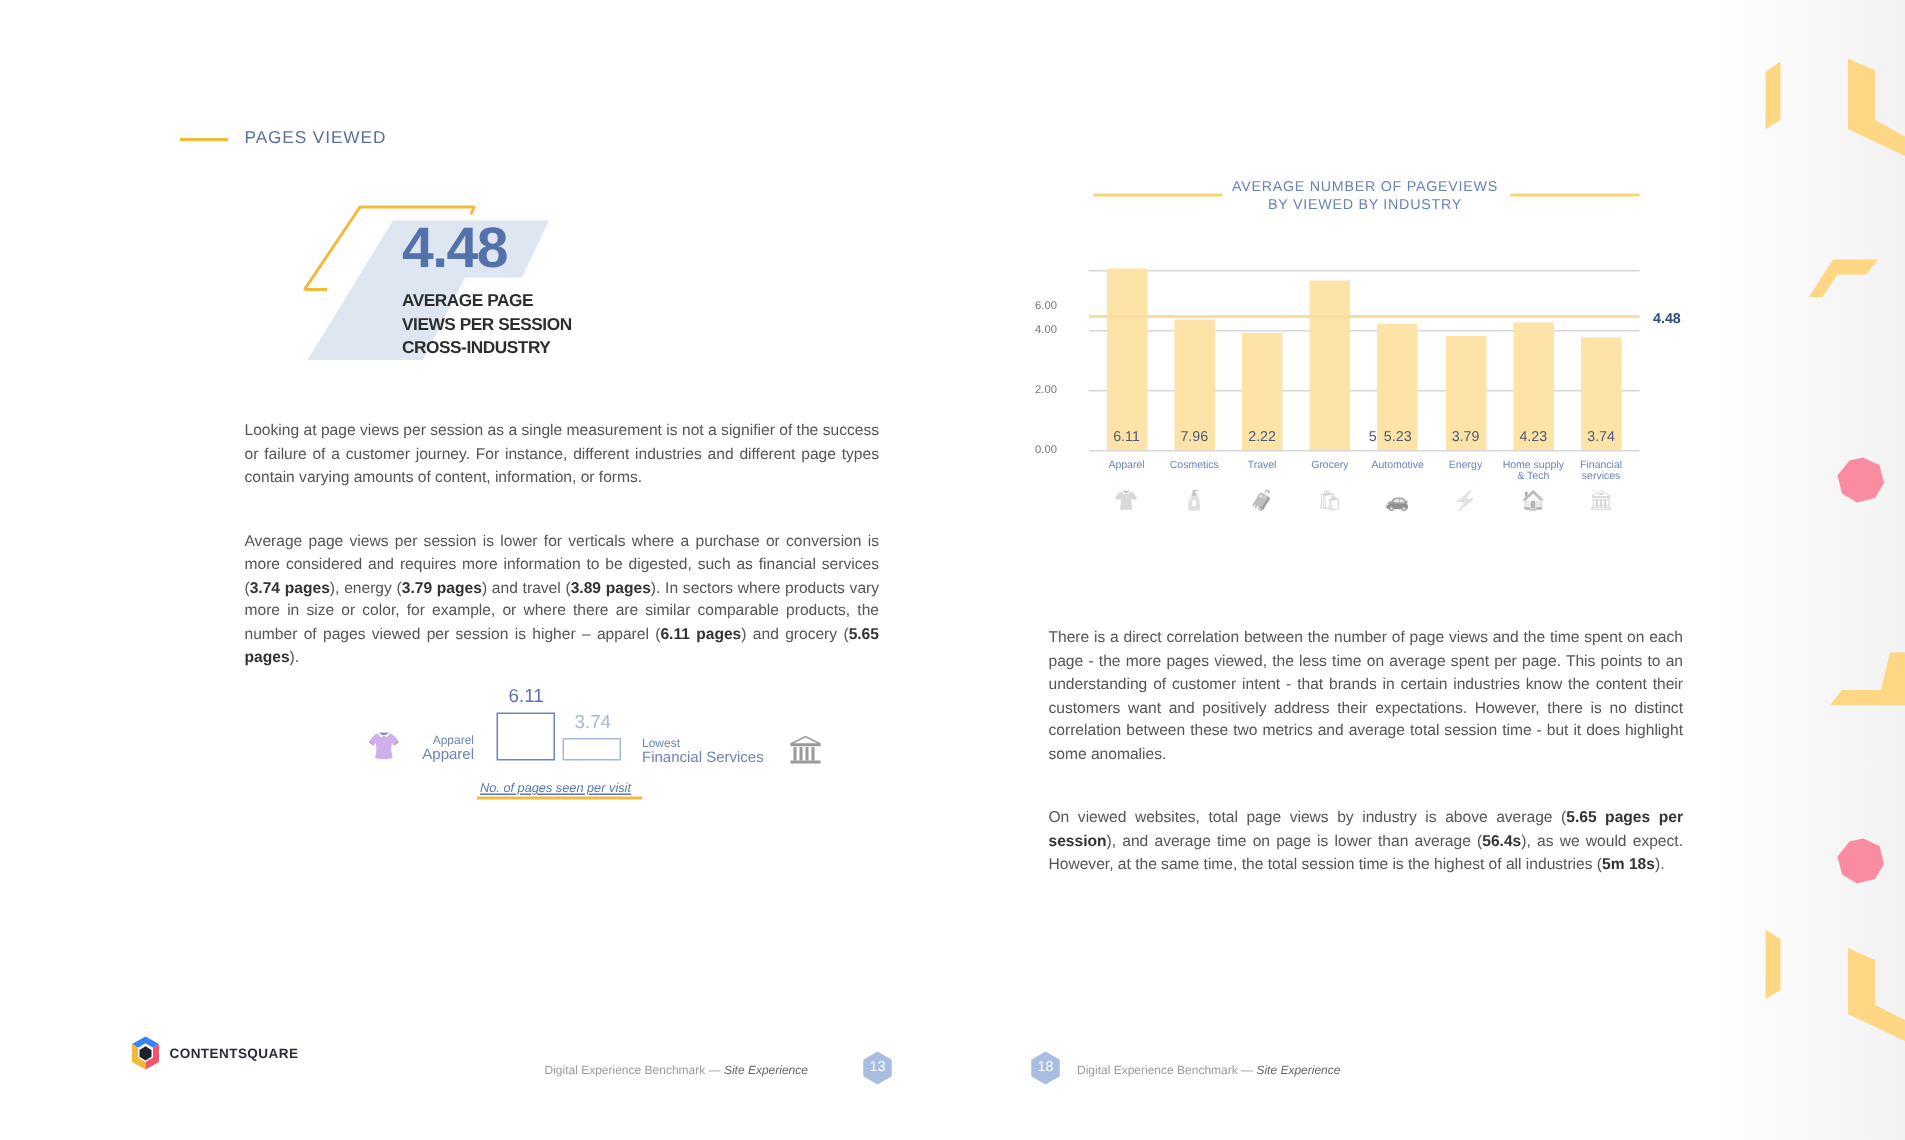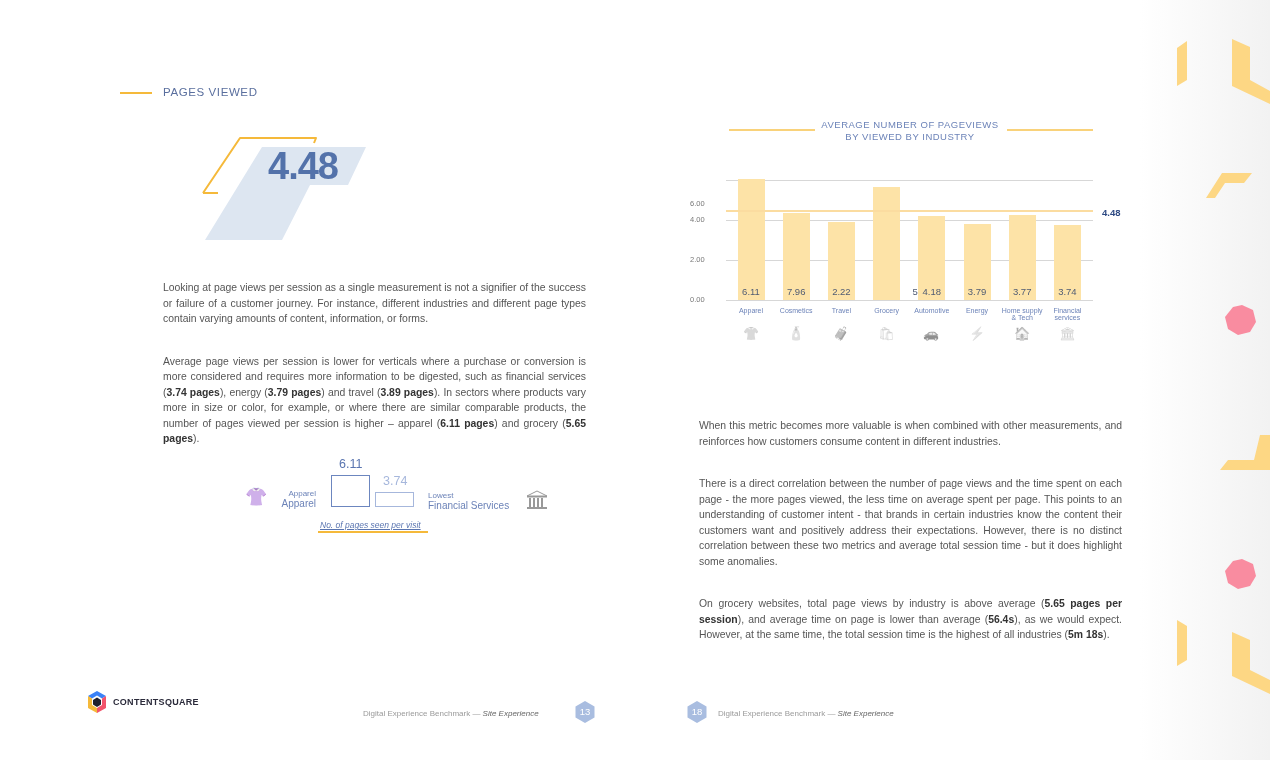--- a/index.html
+++ b/index.html
@@ -73,20 +73,25 @@
 <div class="abs section-title">PAGES VIEWED</div>
 
 <svg class="abs" style="left:200px;top:135px" width="170" height="110">
   <path d="M3 58 L40 3 L116 3 L114 8" fill="none" stroke="#f5b93a" stroke-width="2" stroke-linejoin="round"></path>
   <path d="M62 12 L166 12 L148 48 L110 48 L118 30 Z" fill="none"></path>
   <path d="M62 12 L166 12 L148 50 L110 50 L82 105 L5 105 Z" fill="#dde6f1"></path>
   <path d="M3 58 L18 58" fill="none" stroke="#f5b93a" stroke-width="2"></path>
 </svg>
 <div class="abs kpi-text">
   <div class="kpi-value">4.48</div>
+  <div class="kpi-label">
+    <div>AVERAGE PAGE</div>
+    <div>VIEWS PER SESSION</div>
+    <div>CROSS-INDUSTRY</div>
+  </div>
 </div>
 
 <div class="abs para left-para">
   <p><span>Looking at page views per session as a single measurement is not a signifier of the success or failure of a customer journey. For instance, different industries and different page types contain varying amounts of content, information, or forms.</span></p>
   <p><span>Average page views per session is lower for verticals where a purchase or conversion is more considered and requires more information to be digested, such as financial services (</span><b>3.74 pages</b><span>), energy (</span><b>3.79 pages</b><span>) and travel (</span><b>3.89 pages</b><span>). In sectors where products vary more in size or color, for example, or where there are similar comparable products, the number of pages viewed per session is higher – apparel (</span><b>6.11 pages</b><span>) and grocery (</span><b>5.65 pages</b><span>).</span></p>
 </div>
 
 <div class="abs cmp-icon" style="left:245px;top:486px">👚</div>
 <div class="abs cmp-label" style="left:270px;top:489px;text-align:right;width:46px">
   <div style="font-size:8px">Apparel</div>
@@ -142,31 +147,31 @@
     <div class="abs bar-val" style="left: 821.4px; top: 286px;">2.22</div>
     <div class="abs xlabel" style="left: 816.4px; top: 307px;">
       <div>Travel</div>
     </div>
     <div class="abs bar" style="left: 873.1px; top: 187px; height: 113px;"></div>
     <div class="abs bar-val" style="left: 891px; top: 286px; text-align: right;">5.65</div>
     <div class="abs xlabel" style="left: 861.6px; top: 307px;">
       <div>Grocery</div>
     </div>
     <div class="abs bar" style="left: 918.3px; top: 216.4px; height: 83.6px;"></div>
-    <div class="abs bar-val" style="left: 911.8px; top: 286px;">4.18</div>
+    <div class="abs bar-val" style="left: 911.8px; top: 286px;">5.23</div>
     <div class="abs xlabel" style="left: 906.8px; top: 307px;">
       <div>Automotive</div>
     </div>
     <div class="abs bar" style="left: 963.5px; top: 224.2px; height: 75.8px;"></div>
     <div class="abs bar-val" style="left: 957px; top: 286px;">3.79</div>
     <div class="abs xlabel" style="left: 952px; top: 307px;">
       <div>Energy</div>
     </div>
     <div class="abs bar" style="left: 1008.7px; top: 215.4px; height: 84.6px;"></div>
-    <div class="abs bar-val" style="left: 1002.2px; top: 286px;">3.77</div>
+    <div class="abs bar-val" style="left: 1002.2px; top: 286px;">4.23</div>
     <div class="abs xlabel" style="left: 997.2px; top: 307px;">
       <div>Home supply</div>
       <div>&amp; Tech</div>
     </div>
     <div class="abs bar" style="left: 1053.9px; top: 225.2px; height: 74.8px;"></div>
     <div class="abs bar-val" style="left: 1047.4px; top: 286px;">3.74</div>
     <div class="abs xlabel" style="left: 1042.4px; top: 307px;">
       <div>Financial</div>
       <div>services</div>
     </div>
@@ -176,23 +181,22 @@
     <div class="abs xicon" style="left: 826.4px; top: 326px; filter: grayscale(1) opacity(0.55);">🧳</div>
     <div class="abs xicon" style="left: 871.6px; top: 326px; filter: grayscale(1) opacity(0.55);">🛍</div>
     <div class="abs xicon" style="left: 916.8px; top: 326px; filter: grayscale(1) opacity(0.55);">🚗</div>
     <div class="abs xicon" style="left: 962px; top: 326px; filter: grayscale(1) opacity(0.55);">⚡</div>
     <div class="abs xicon" style="left: 1007.2px; top: 326px; filter: grayscale(1) opacity(0.55);">🏠</div>
     <div class="abs xicon" style="left: 1052.4px; top: 326px; filter: grayscale(1) opacity(0.55);">🏛</div>
   </div>
 <div class="abs avg-label">4.48</div>
 
 <div class="abs para right-para">
-  <p><span>When this metric becomes more valuable is when combined with other measurements, and reinforces how customers consume content in different industries.</span></p>
   <p><span>There is a direct correlation between the number of page views and the time spent on each page - the more pages viewed, the less time on average spent per page. This points to an understanding of customer intent - that brands in certain industries know the content their customers want and positively address their expectations. However, there is no distinct correlation between these two metrics and average total session time - but it does highlight some anomalies.</span></p>
-  <p><span>On grocery websites, total page views by industry is above average (</span><b>5.65 pages per session</b><span>), and average time on page is lower than average (</span><b>56.4s</b><span>), as we would expect. However, at the same time, the total session time is the highest of all industries (</span><b>5m 18s</b><span>).</span></p>
+  <p><span>On viewed websites, total page views by industry is above average (</span><b>5.65 pages per session</b><span>), and average time on page is lower than average (</span><b>56.4s</b><span>), as we would expect. However, at the same time, the total session time is the highest of all industries (</span><b>5m 18s</b><span>).</span></p>
 </div>
 
 <svg class="abs logo" viewBox="0 0 22 24">
   <path d="M11 1 L20 6 L16 8.5 L11 5.5 L6 8.5 L2 6 Z" fill="#3b82f6"></path>
   <path d="M2 6 L6 8.5 L6 15 L11 18 L11 23 L2 18 Z" fill="#f5b93a"></path>
   <path d="M20 6 L20 18 L11 23 L11 18 L16 15 L16 8.5 Z" fill="#f2546b"></path>
   <path d="M11 7.5 L15 10 L15 14.5 L11 17 L7 14.5 L7 10 Z" fill="#1f1f2e"></path>
 </svg>
 <div class="abs logo-text">CONTENTSQUARE</div>
 

